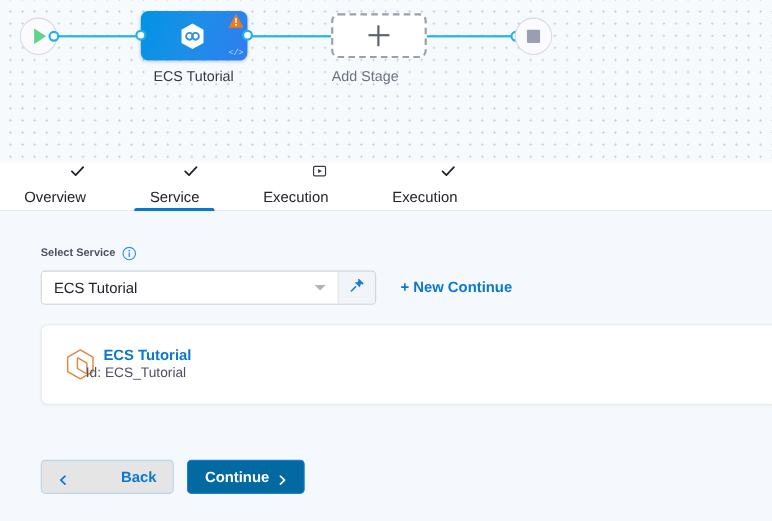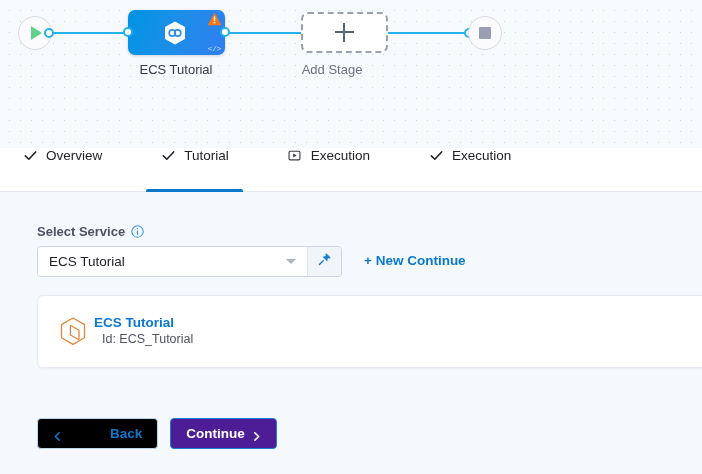--- a/index.html
+++ b/index.html
@@ -180,27 +180,28 @@
     background: #ffffff;
     border-bottom: 1px solid #e4e9f0;
     display: flex;
     align-items: center;
     box-sizing: border-box;
   }
   .tab {
     position: relative;
     height: 44px;
     display: flex;
-    align-items: flex-start;
+    align-items: flex-end;
     gap: 8px;
     padding: 0 14px;
     font-size: 13.5px;
     color: #22222b;
     cursor: pointer;
     box-sizing: border-box;
+    flex-direction: column;
   }
   .tab:first-child { margin-left: 8px; }
   .tab + .tab { margin-left: 30px; }
   .tab.active { color: #22222b; }
   .tab.active::after {
     content: "";
     position: absolute;
     left: 0; right: 0; bottom: 0;
     height: 3px;
     background: #0b78d0;
@@ -221,21 +222,21 @@
     width: 702px;
     height: 282px;
     background: #f5f9fd;
     overflow: hidden;
   }
 
   .field-label {
     position: absolute;
     left: 37px;
     top: 224px;
-    font-size: 13px;
+    font-size: 10px;
     font-weight: bold;
     color: #4f5162;
     display: flex;
     align-items: center;
     gap: 6px;
   }
   .info-ico { width: 13px; height: 13px; display:inline-block; }
 
   .select-wrap {
     position: absolute;
@@ -308,21 +309,21 @@
   .svc-name {
     position: absolute;
     left: 56px; top: 19px;
     font-size: 13.5px;
     font-weight: bold;
     color: #0b78d0;
     cursor: pointer;
   }
   .svc-id {
     position: absolute;
-    left: 64px; top: 36px;
+    left: 40px; top: 36px;
     font-size: 12.5px;
     color: #4f5162;
   }
 
   .btn-row {
     position: absolute;
     left: 37px;
     top: 418px;
     display: flex;
     gap: 12px;
@@ -332,28 +333,28 @@
     border-radius: 4px;
     display: inline-flex;
     align-items: center;
     gap: 7px;
     font-size: 13.5px;
     font-weight: bold;
     cursor: pointer;
     box-sizing: border-box;
   }
   .btn-back {
-    background: #000000;
+    background: #e5e5e5;
     color: #0b78d0;
     border: 1px solid #b9d6ee;
     padding: 10px 15px;
     gap: 48px;
   }
   .btn-continue {
-    background: #4c1d95;
+    background: #0369a1;
     color: #ffffff;
     border: 1px solid #1a7fd4;
     padding: 0 15px;
   }
   .chev { display:inline-block; width:9px; height:9px; }
 </style>
 </head>
 <body>
 
 <div class="app">
@@ -416,21 +417,21 @@
       </span>
       <span>Overview</span>
     </div>
 
     <div class="tab active">
       <span class="tab-ico">
         <svg viewBox="0 0 16 16" width="15" height="15">
             <path d="M2.5 8.4 L6.2 12 L13.5 4.2" fill="none" stroke="#22222b" stroke-width="1.7" stroke-linecap="round" stroke-linejoin="round"></path>
           </svg>
       </span>
-      <span>Tutorial</span>
+      <span>Service</span>
     </div>
 
 
     <div class="tab">
       <span class="tab-ico">
         <svg viewBox="0 0 16 16" width="15" height="15">
           <rect x="2.2" y="3.4" width="11.6" height="9.2" rx="1.2" fill="none" stroke="#3a3b45" stroke-width="1.2"></rect>
           <path d="M6.6 5.9 L10.3 8 L6.6 10.1 Z" fill="#3a3b45"></path>
         </svg>
       </span>

